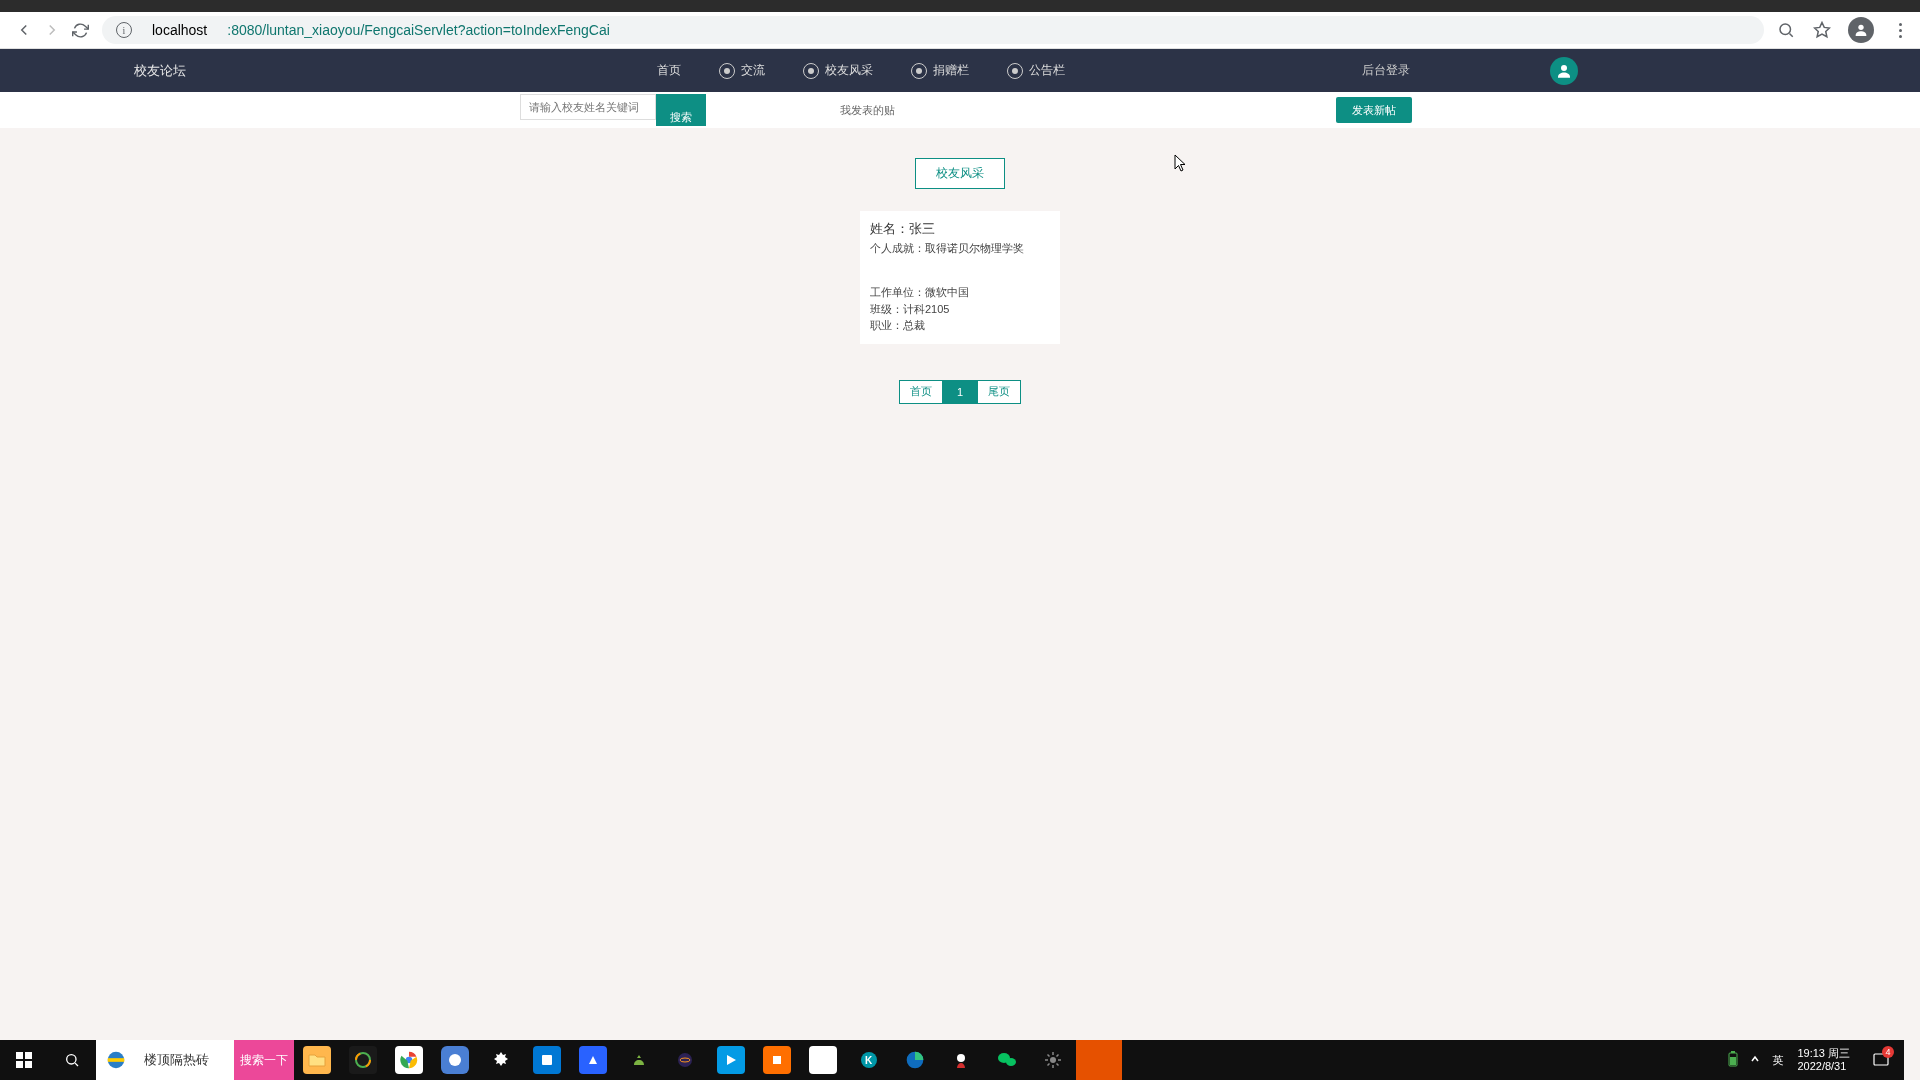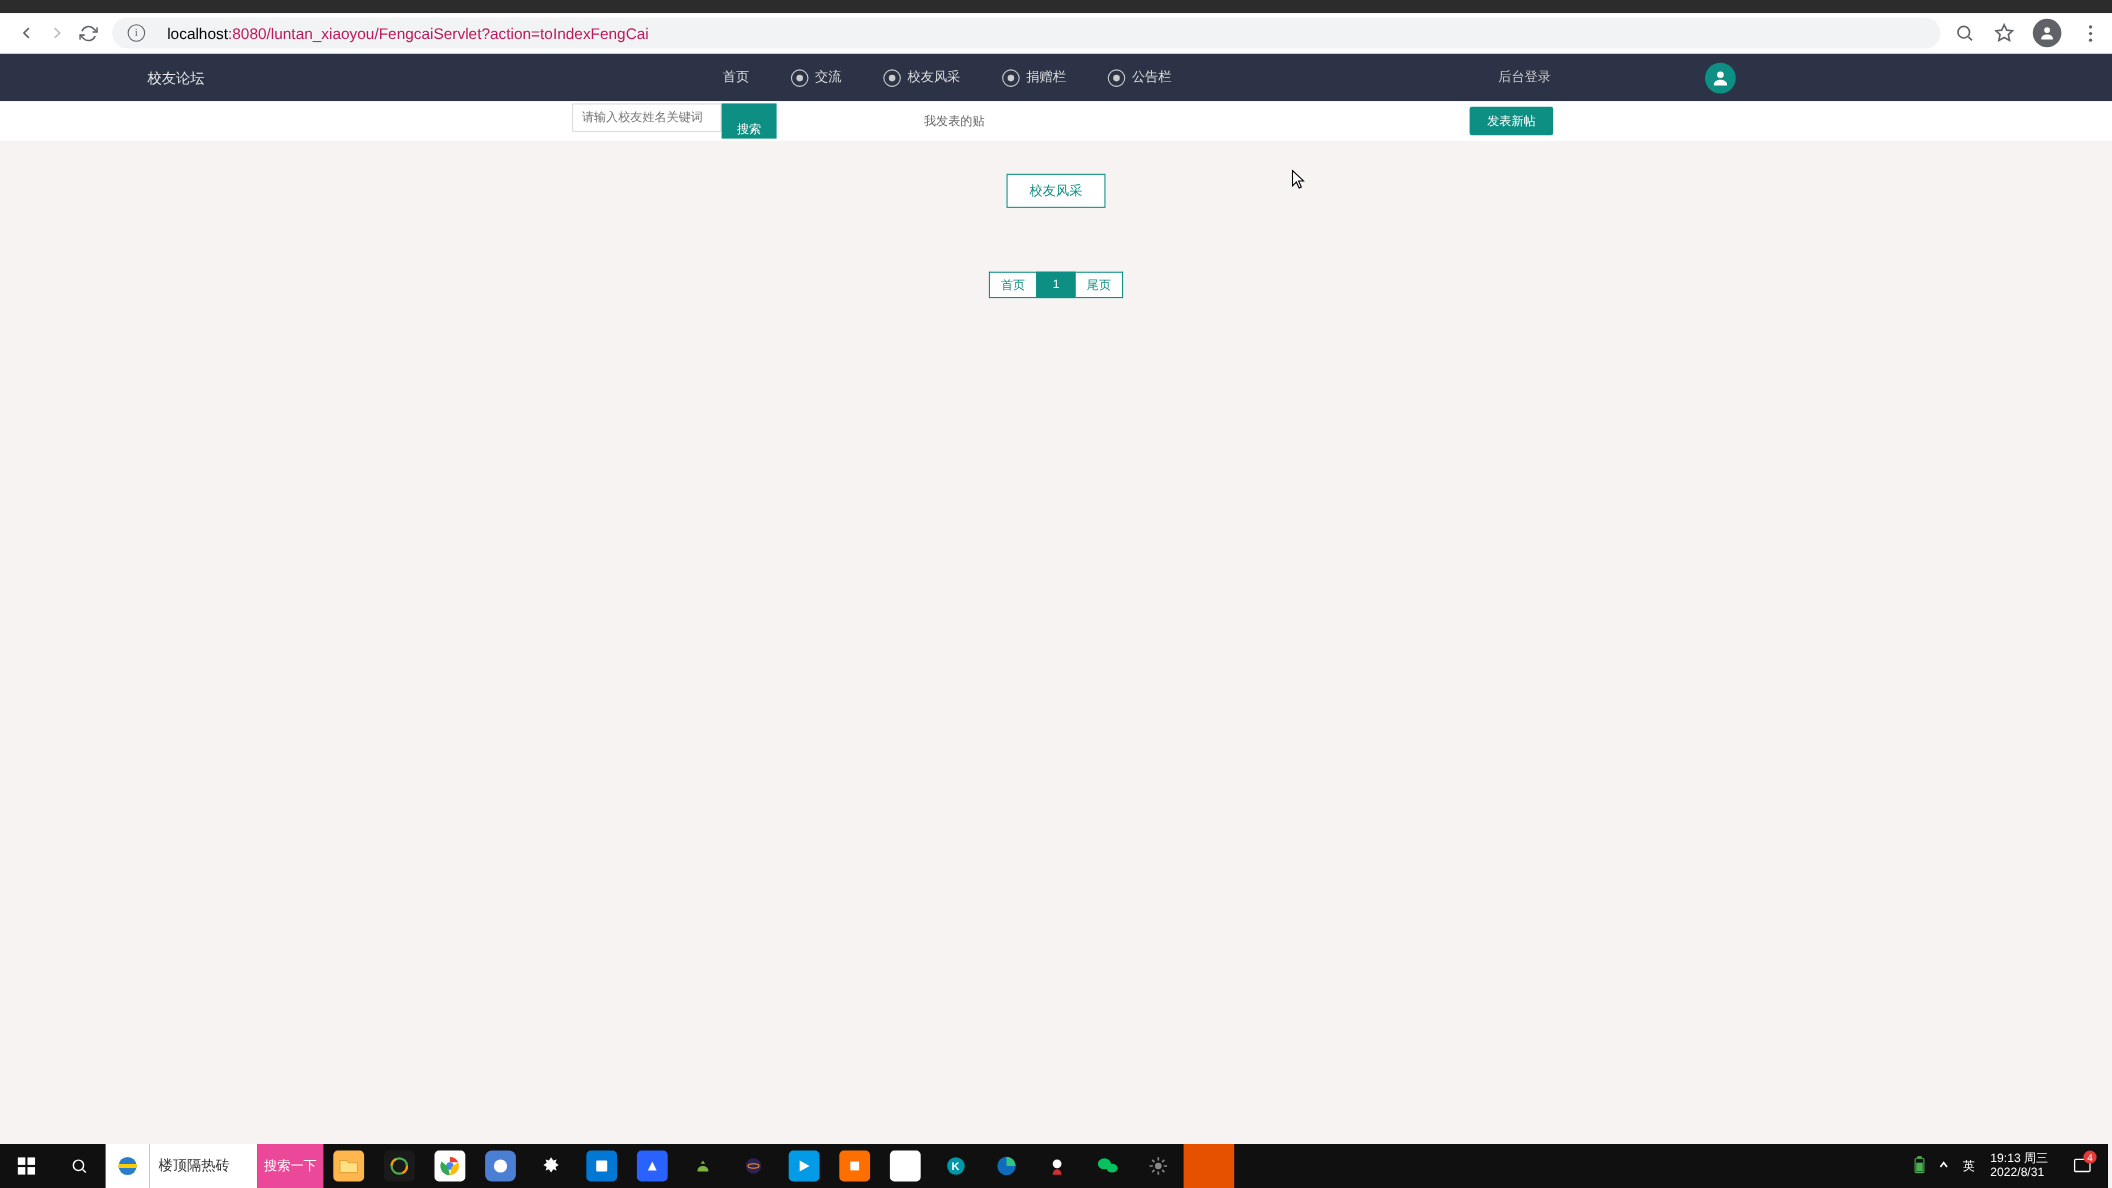--- a/index.html
+++ b/index.html
@@ -8,21 +8,21 @@
     
     .browser-tabs { height: 12px; background: #2c2c2c; }
     .browser-toolbar { height: 37px; background: #fff; display: flex; align-items: center; padding: 0 10px; border-bottom: 1px solid #e0e0e0; }
     .nav-arrow { width: 28px; height: 28px; display: flex; align-items: center; justify-content: center; color: #5f6368; cursor: pointer; border-radius: 50%; }
     .nav-arrow.disabled { color: #bdbdbd; }
     .reload { width: 28px; height: 28px; display: flex; align-items: center; justify-content: center; color: #5f6368; cursor: pointer; border-radius: 50%; margin-right: 8px;}
     .url-bar { flex: 1; height: 28px; background: #f1f3f4; border-radius: 14px; display: flex; align-items: center; padding: 0 14px; }
     .info-icon { width: 16px; height: 16px; border: 1.5px solid #5f6368; border-radius: 50%; display: flex; align-items: center; justify-content: center; font-size: 10px; color: #5f6368; margin-right: 10px; font-family: serif;}
     .url-text { font-size: 14px; color: #202124; }
     .url-text .host { color: #000000; padding-left: 10px; }
-    .url-text .rest { color: #be185d; }
+    .url-text .rest { color: #0f766e; padding-left: 20px; }
     .browser-right { display: flex; align-items: center; gap: 16px; margin-left: 12px; }
     .browser-icon { width: 20px; height: 20px; display:flex; align-items:center; justify-content:center; color:#5f6368; cursor:pointer;}
     .avatar-circle { width: 26px; height: 26px; background: #5f6368; border-radius: 50%; display:flex; align-items:center; justify-content:center; }
     .avatar-circle svg { fill:#fff; }
     .menu-dots { width: 20px; display:flex; flex-direction:column; gap:3px; align-items:center; cursor:pointer;}
     .menu-dots span { width:3px; height:3px; background:#5f6368; border-radius:50%; }
 
     
     .app-header { height: 43px; background: #2c3347; display: flex; align-items: center; color: #fff; padding: 0 20px; }
     .logo-area { width: 280px; text-align: center; font-size: 13px; color: #e8e8e8; }
@@ -62,21 +62,21 @@
     .page-btn.middle { border-left: 1px solid #0d8f84; border-right:1px solid #0d8f84;}
 
     
     .footer { position: relative; text-align: center; font-size: 11px; color: #999; border-top: 0px solid #eee; padding-top: 10px;}
     .footer-wrap { margin-top: 270px; }
 
     
     .cursor { position: absolute; left: 1174px; top: 154px; font-size: 14px; color:#000; pointer-events:none;}
 
     
-    .taskbar { position: fixed; bottom: 0; left: 0; right: 4px; height: 40px; background: #101010; display: flex; align-items: center; }
+    .taskbar { position: fixed; bottom: 0; left: 0; right: 16px; height: 40px; background: #101010; display: flex; align-items: center; }
     .win-start { width: 48px; height: 40px; display:flex; align-items:center; justify-content:center; cursor:pointer;}
     .win-start svg { width:16px; height:16px; fill:#fff;}
     .win-search-icon { width: 48px; height: 40px; display:flex; align-items:center; justify-content:center; cursor:pointer; color:#fff;}
     .win-searchbox { display:flex; align-items:center; height: 40px;}
     .ie-icon { width:40px; height:40px; background:#fff; display:flex; align-items:center; justify-content:center;}
     .searchbox-input { width: 98px; height: 40px; background:#fff; border:none; padding: 0 8px; font-size:13px; color:#333; outline:none;}
     .searchbox-btn { width: 60px; height: 40px; background:#ec4899; color:#fff; border:none; font-size:12px; cursor:pointer;}
     .task-icons { display:flex; height:40px;}
     .task-icon { width:46px; height:40px; display:flex; align-items:center; justify-content:center; cursor:pointer; position:relative;}
     .task-icon-box { width:28px; height:28px; border-radius:4px; display:flex; align-items:center; justify-content:center;}
@@ -183,20 +183,28 @@
   <a class="my-posts">我发表的贴</a>
   <button class="new-post-btn">发表新帖</button>
 </div>
 
 <div class="content">
   <div class="section-title-wrap">
     <div class="section-title">校友风采</div>
   </div>
 
   <div class="cards">
+    <div class="card">
+      <div class="row name-row"><span>姓名：</span><span>张三</span></div>
+      <div class="row"><span>个人成就：</span><span>取得诺贝尔物理学奖</span></div>
+      <div class="card-gap"></div>
+      <div class="row"><span>工作单位：</span><span>微软中国</span></div>
+      <div class="row"><span>班级：</span><span>计科2105</span></div>
+      <div class="row"><span>职业：</span><span>总裁</span></div>
+    </div>
   </div>
 
   <div class="pagination">
     <div class="page-btn">首页</div>
     <div class="page-btn middle active">1</div>
     <div class="page-btn">尾页</div>
   </div>
 
 </div>
 

